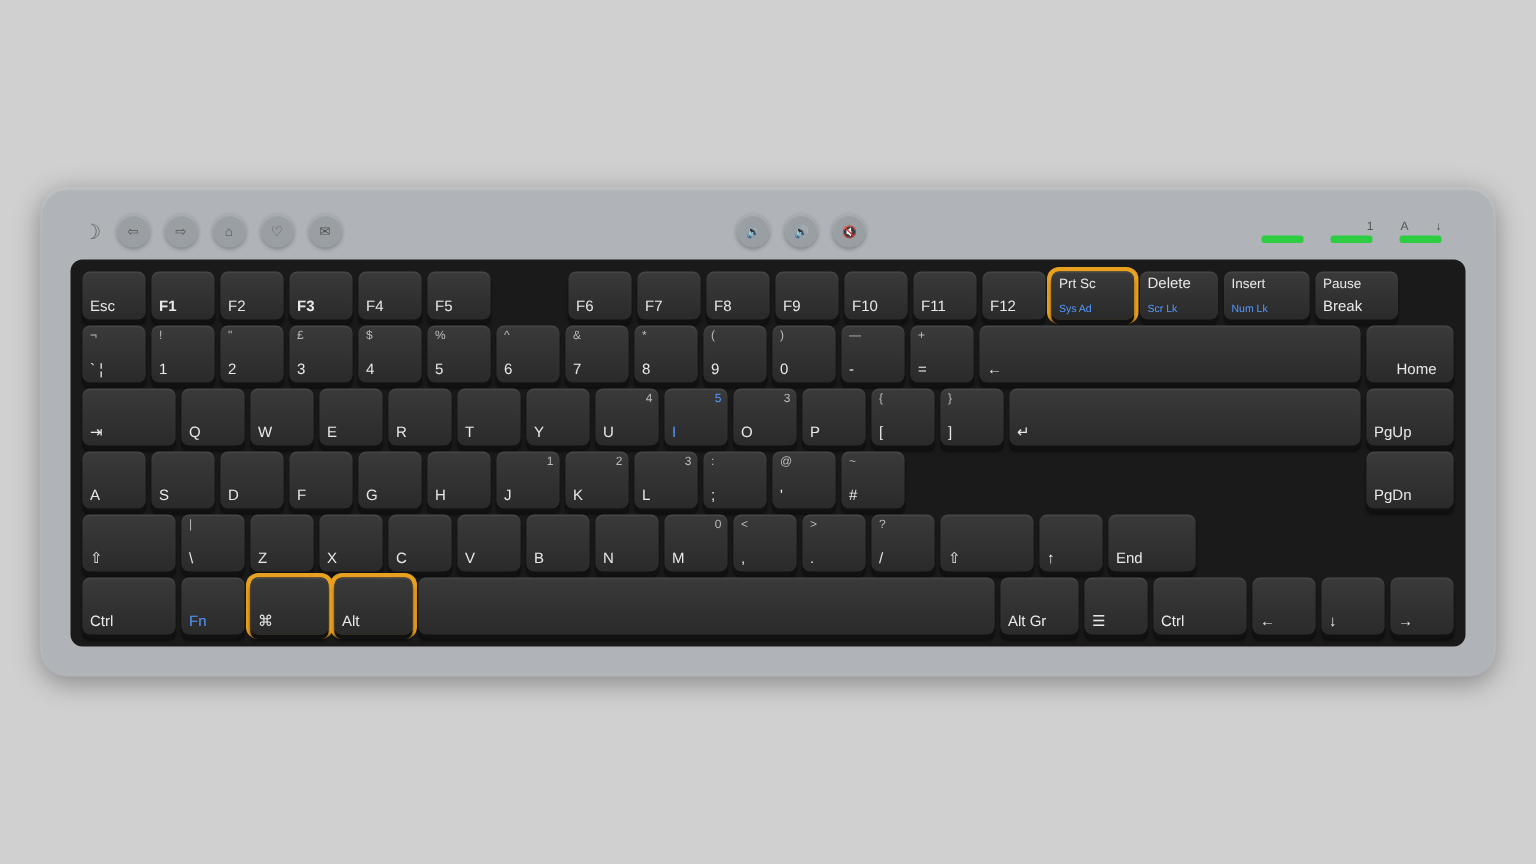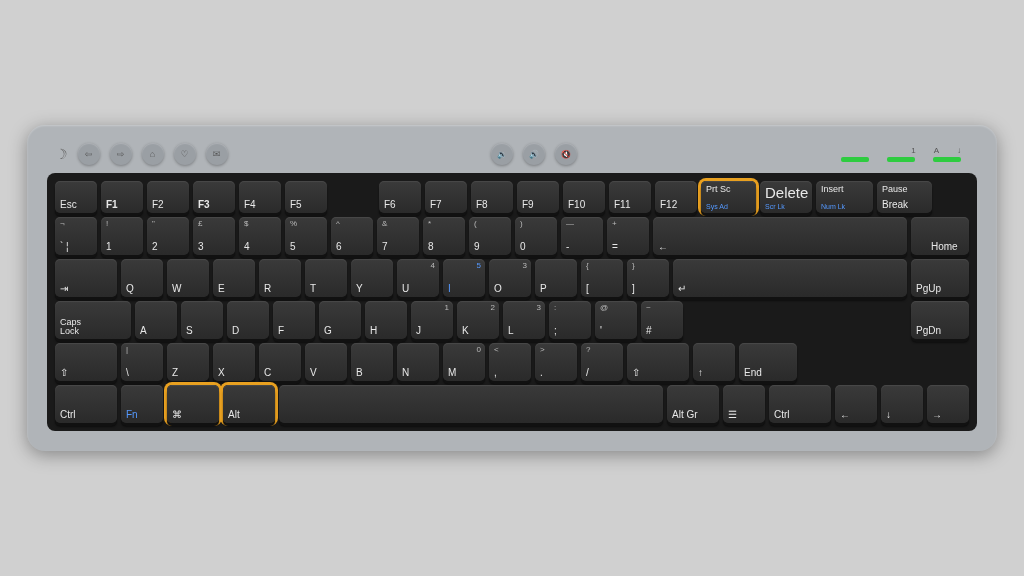--- a/index.html
+++ b/index.html
@@ -193,21 +193,21 @@
         </div>
       <div class="key fn-row" style="width:42px;">
           <span class="bottom-label">F12</span>
         </div>
 
       <div class="key fn-row highlighted" style="width:55px;position:relative;">
         <span style="position:absolute;top:3px;left:5px;font-size:9px;color:#e8e8e8;">Prt Sc</span>
         <span class="blue-sub">Sys Ad</span>
       </div>
       <div class="key fn-row" style="width:52px;">
-        <span style="position:absolute;top:3px;left:5px;font-size:15px;color:#e8e8e8;text-align:right;">Delete</span>
+        <span style="position:absolute;top:3px;left:5px;font-size:10px;color:#e8e8e8;text-align:right;">Delete</span>
         <span class="blue-sub">Scr Lk</span>
       </div>
       <div class="key fn-row" style="width:57px;">
         <span style="position:absolute;top:3px;left:5px;font-size:9px;color:#e8e8e8;">Insert</span>
         <span class="blue-sub">Num Lk</span>
       </div>
       <div class="key fn-row" style="width:55px;">
         <span style="position:absolute;top:3px;left:5px;font-size:9px;color:#e8e8e8;">Pause</span>
         <span class="bottom-label">Break</span>
       </div>
@@ -321,24 +321,20 @@
       </div>
       <div class="key" style="flex:1;">
         <span class="bottom-label">↵</span>
       </div>
       <div class="key" style="width:58px;">
         <span class="bottom-label">PgUp</span>
       </div>
     </div>
 
     <div class="key-row">
-      <div class="key" style="width:76px;">
-        <span style="font-size:9px;color:#e8e8e8;">Caps</span>
-        <span class="bottom-label" style="font-size:9px;">Lock</span>
-      </div>
       <div class="key" style="width:42px;">
           <span class="bottom-label">A</span>
         </div>
       <div class="key" style="width:42px;">
           <span class="bottom-label">S</span>
         </div>
       <div class="key" style="width:42px;">
           <span class="bottom-label">D</span>
         </div>
       <div class="key" style="width:42px;">

